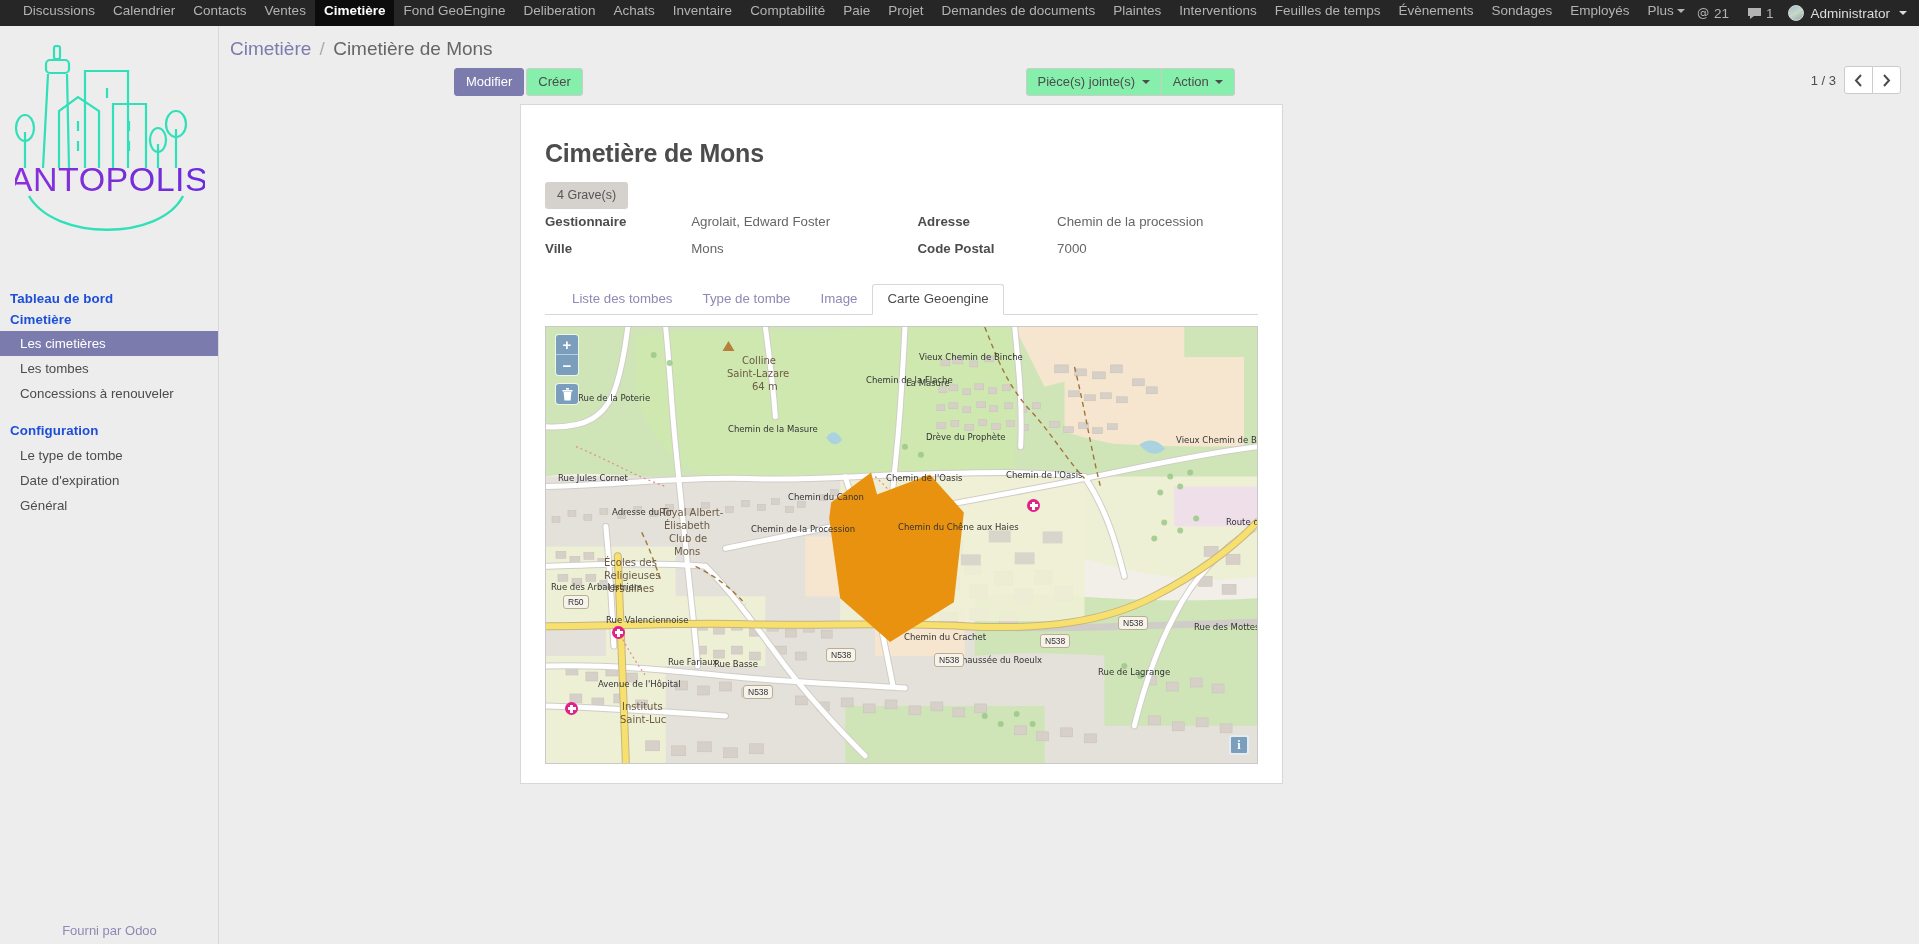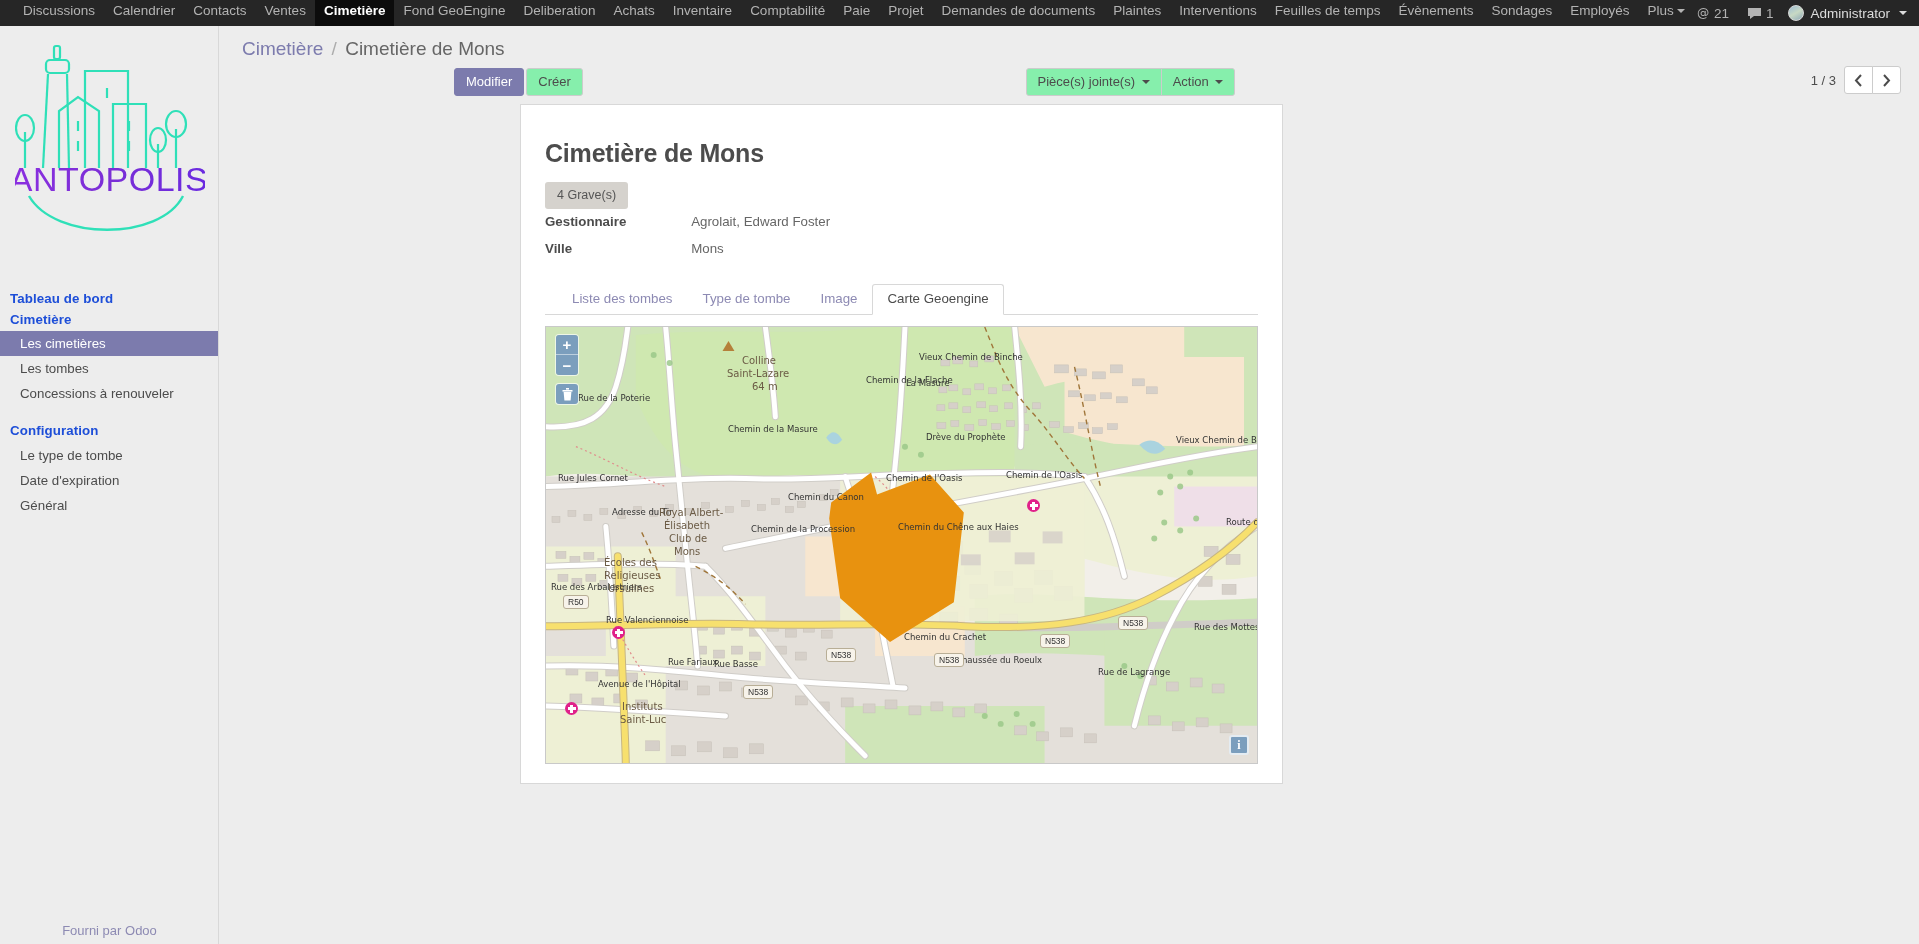--- a/index.html
+++ b/index.html
@@ -101,21 +101,21 @@
 
   
   #content {
     position: absolute; top: 26px; left: 220px;
     width: 1699px; height: 918px;
     background: #ededed;
   }
   #control-panel {
     position: relative;
     height: 72px;
-    padding: 12px 18px 0 20px;
+    padding: 12px 18px 0 8px;
   }
   #breadcrumb {
     font-size: 19px; color: #7c7bad;
     line-height: 22px; padding-left: 2px;
   }
   #breadcrumb .crumb-link { color: #7c7bad; cursor: pointer; }
   #breadcrumb .crumb-sep { color: #adadad; margin: 0 3px; }
   #breadcrumb .crumb-current { color: #666; }
 
   #cp-buttons {
@@ -475,20 +475,30 @@
 
       <div id="field-grid">
         <div class="field-col">
           <div class="field-labels">
               <div class="f-label">Gestionnaire</div>
               <div class="f-label">Ville</div>
             </div>
           <div class="field-values">
               <div class="f-value">Agrolait, Edward Foster</div>
               <div class="f-value">Mons</div>
+            </div>
+        </div>
+        <div class="field-col">
+          <div class="field-labels">
+              <div class="f-label">Adresse</div>
+              <div class="f-label">Code Postal</div>
+            </div>
+          <div class="field-values">
+              <div class="f-value">Chemin de la procession</div>
+              <div class="f-value">7000</div>
             </div>
         </div>
       </div>
 
       <div id="notebook">
         <div id="tabs">
             <div class="tab"><span>Liste des tombes</span></div>
             <div class="tab"><span>Type de tombe</span></div>
             <div class="tab"><span>Image</span></div>
             <div class="tab active"><span>Carte Geoengine</span></div>

